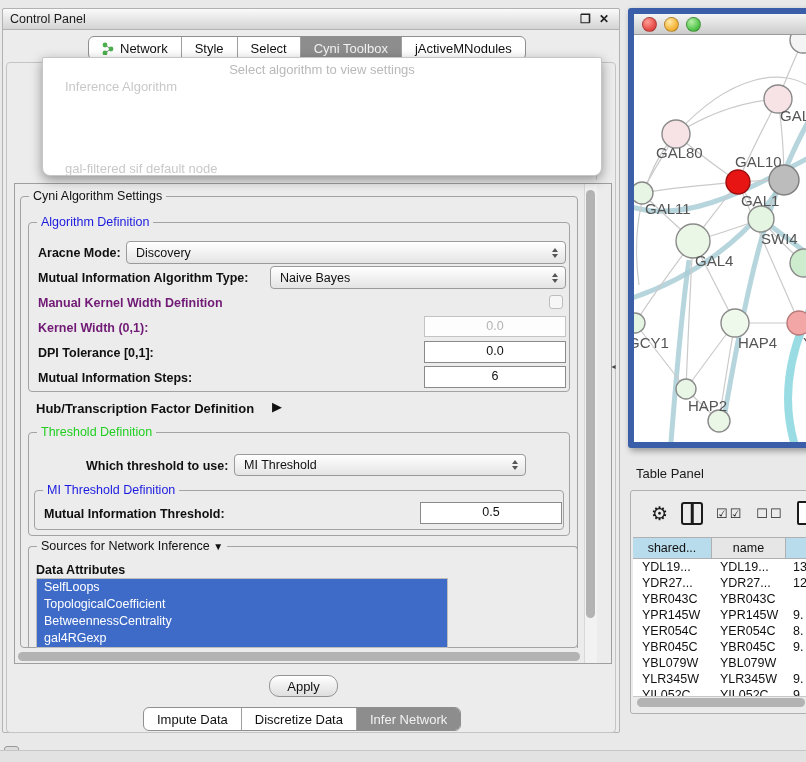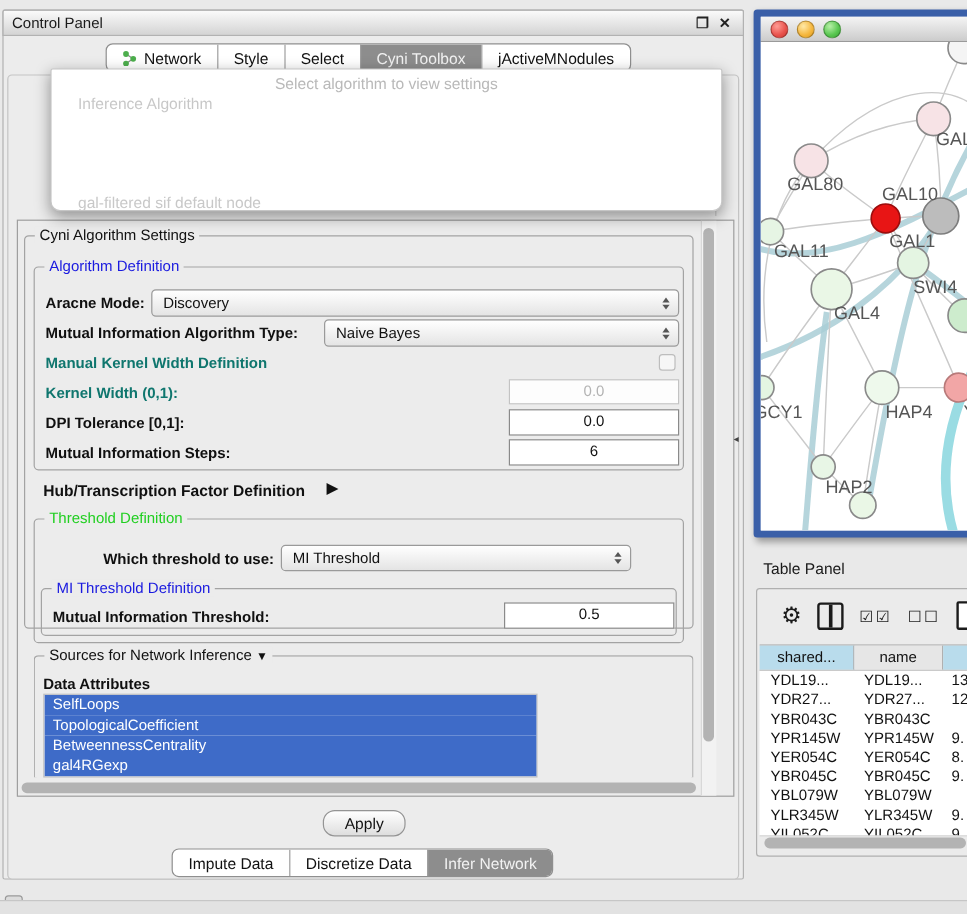--- a/index.html
+++ b/index.html
@@ -21,21 +21,21 @@
   
   .popup{left:18px;top:57px;width:560px;height:119px;background:#fff;border:1px solid #c6c6c6;border-radius:2px 2px 8px 8px;box-shadow:0 4px 12px rgba(0,0,0,.38);overflow:hidden;z-index:30;margin-left:24px;}
   .pop-placeholder{text-align:center;color:#b9b9b9;font-size:13px;padding-top:4px;height:16px;}
   .pop-item{font-size:13px;height:15.5px;line-height:15.5px;padding-left:5px;color:#000;}
   .pop-item.bold{font-weight:bold;}
   .ghost{color:#9b9b9b;opacity:.55;font-size:13px;}
   
   .groupbox{border:1px solid #a3a3a3;border-radius:4px;}
   .legend{position:absolute;top:-8px;left:8px;background:#ececec;padding:0 4px;font-size:12.5px;white-space:nowrap;}
   .lbl{font-size:12.5px;font-weight:bold;color:#101010;white-space:nowrap;}
-  .lbl-dis{font-size:12.5px;font-weight:bold;color:#0f766e;white-space:nowrap;}
+  .lbl-dis{font-size:12.5px;font-weight:bold;color:#701a75;white-space:nowrap;}
   
   .combo{border:1px solid #9a9a9a;border-radius:4px;background:linear-gradient(#ffffff,#e4e4e4);font-size:12.5px;display:flex;align-items:center;padding:0 9px;}
   .combo .ar{position:absolute;right:7px;top:50%;transform:translateY(-50%);display:flex;flex-direction:column;gap:2px;}
   .tri-up{width:0;height:0;border-left:3.5px solid transparent;border-right:3.5px solid transparent;border-bottom:4.5px solid #555;}
   .tri-dn{width:0;height:0;border-left:3.5px solid transparent;border-right:3.5px solid transparent;border-top:4.5px solid #555;}
   .field{border:1px solid #8a8a8a;background:#fff;font-size:12.5px;text-align:center;padding:2px 7px;}
   .field.disabled{border-color:#c3c3c3;color:#b3b3b3;background:#fdfdfd;}
   .checkbox{width:14px;height:14px;border:1px solid #bdbdbd;border-radius:3px;background:#f6f6f6;}
   
   .attr-list{background:#fff;border:1px solid #bdbdbd;overflow:hidden;}
@@ -120,21 +120,21 @@
   <div class="abs" style="left:596px;top:62px;width:1px;height:118px;background:#c9c9c9;z-index:5;"></div>
 
   <div class="abs popup">
     <div class="pop-placeholder">Select algorithm to view settings</div>
     <div class="abs ghost" style="left:22px;top:21px;" style2="">Inference Algorithm</div>
     <div class="abs ghost" style="left:22px;top:103px;">gal-filtered sif default node</div>
   </div>
 
   <div class="abs main-panel"></div>
 
-  <div class="abs groupbox" style="left:20px;top:196px;width:558px;height:328px;">
+  <div class="abs groupbox" style="left:20px;top:196px;width:558px;height:452px;">
     <span class="legend">Cyni Algorithm Settings</span>
   </div>
 
   <div class="abs groupbox" style="left:28px;top:222px;width:542px;height:170px;">
     <span class="legend" style="color:#1a1adf;">Algorithm Definition</span>
   </div>
   <div class="abs lbl" style="left:38px;top:246px;">Aracne Mode:</div>
   <div class="abs combo" style="left:126px;top:241px;width:440px;height:23px;">
     <span>Discovery</span>
     <span class="ar">

